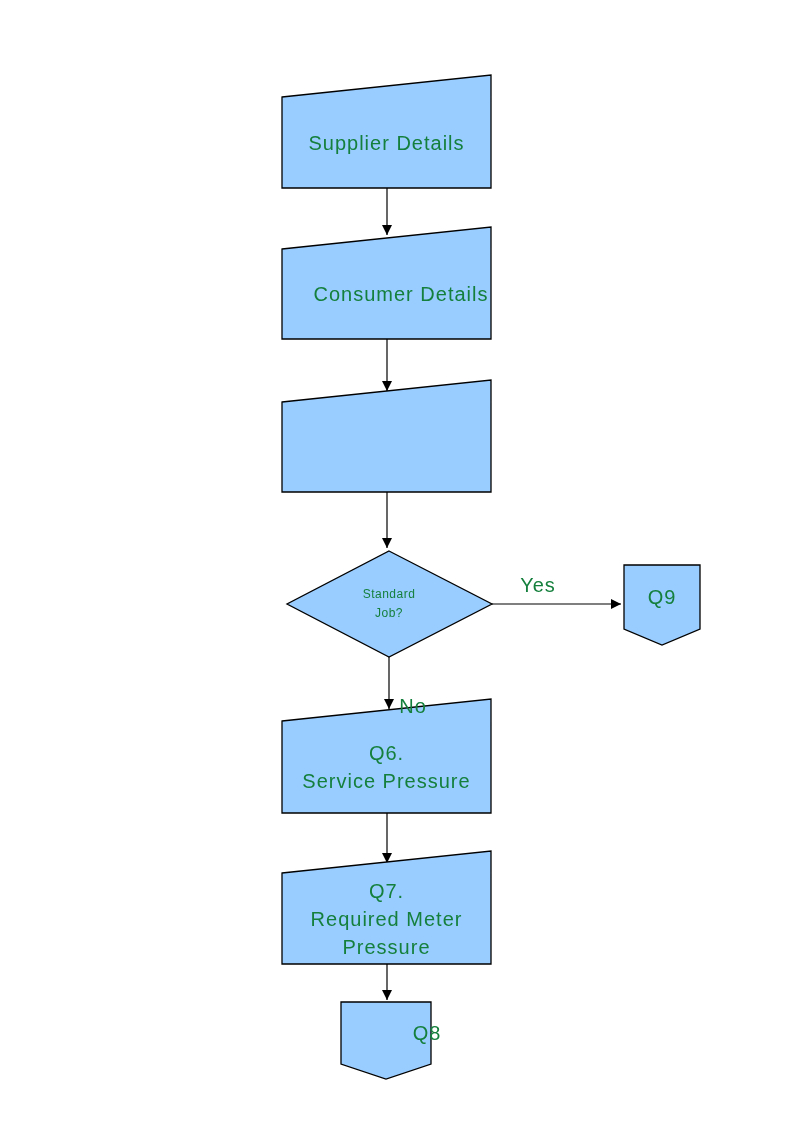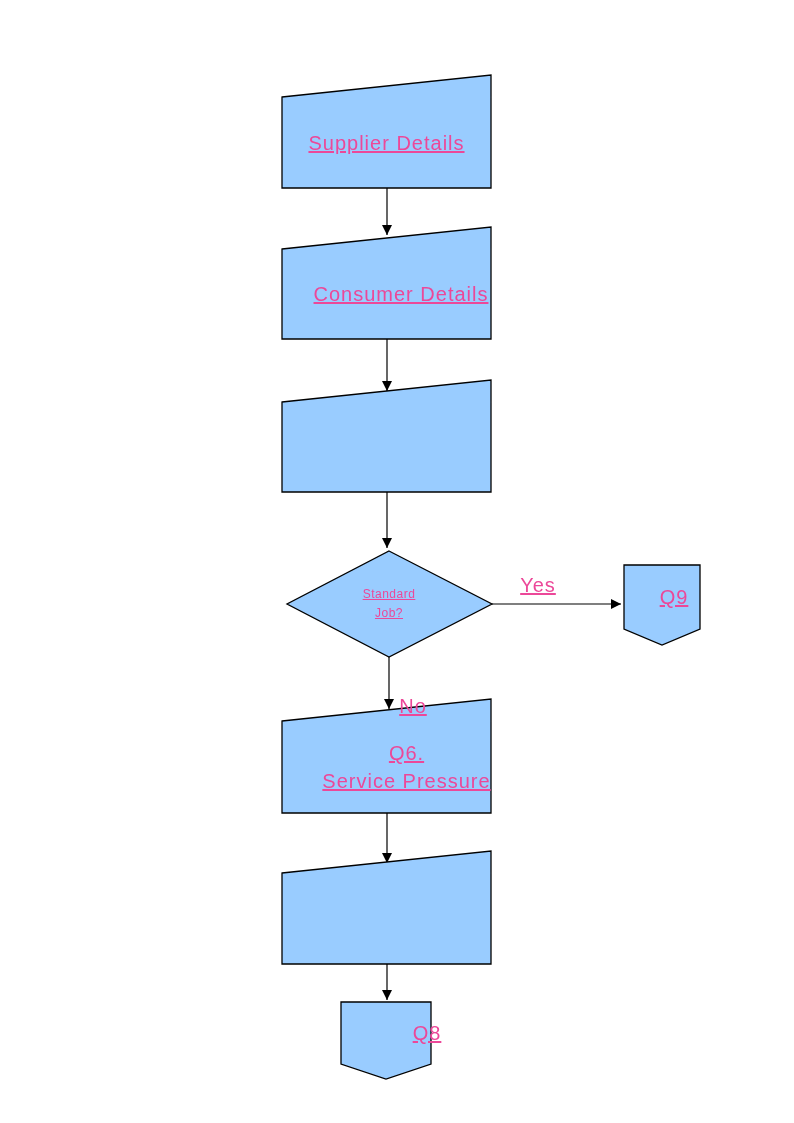--- a/index.html
+++ b/index.html
@@ -22,29 +22,28 @@
   .label {
     position: absolute;
     display: flex;
     align-items: center;
     justify-content: center;
     text-align: center;
     white-space: pre-line;
     font-size: 20px;
     line-height: 1.4;
     letter-spacing: 1px;
-    color: #ec4899;
-    text-decoration: underline;
+    color: #15803d;
   }
   .lbl-supplier  { left: 282px; top: 97px;  width: 209px; height: 91px; }
   .lbl-consumer  { left: 282px; top: 249px; width: 238px; height: 90px; }
   .lbl-q5        { left: 282px; top: 402px; width: 209px; height: 90px; }
   .lbl-decision  { left: 299px; top: 559px; width: 180px; height: 90px; font-size: 12px; line-height: 1.55; letter-spacing: 0.5px; }
-  .lbl-q9        { left: 624px; top: 565px; width: 76px;  height: 64px; padding-left: 12px; }
-  .lbl-q6        { left: 282px; top: 721px; width: 209px; height: 92px; margin-left: 20px; }
+  .lbl-q9        { left: 624px; top: 565px; width: 76px;  height: 64px; }
+  .lbl-q6        { left: 282px; top: 721px; width: 209px; height: 92px; }
   .lbl-q7        { left: 282px; top: 873px; width: 209px; height: 91px; }
   .lbl-q8        { left: 341px; top: 1002px; width: 90px; height: 62px; padding-left: 41px; }
   .lbl-yes       { left: 503px; top: 571px; width: 70px;  height: 27px; }
   .lbl-no        { left: 391px; top: 692px; width: 44px;  height: 27px; }
 </style>
 </head>
 <body>
 
 <div class="page">
 
@@ -73,18 +72,21 @@
     <polygon class="node" points="341,1002 431,1002 431,1064 386,1079 341,1064" fill="#99CCFF"></polygon>
   </svg>
 
   <div class="label lbl-supplier">Supplier Details</div>
   <div class="label lbl-consumer">Consumer Details</div>
   <div class="label lbl-decision">Standard
 Job?</div>
   <div class="label lbl-q9">Q9</div>
   <div class="label lbl-q6">Q6.
 Service Pressure</div>
+  <div class="label lbl-q7">Q7.
+Required Meter
+Pressure</div>
   <div class="label lbl-q8">Q8</div>
 
   <div class="label lbl-yes">Yes</div>
   <div class="label lbl-no">No</div>
 
 </div>
 
 </body></html>

